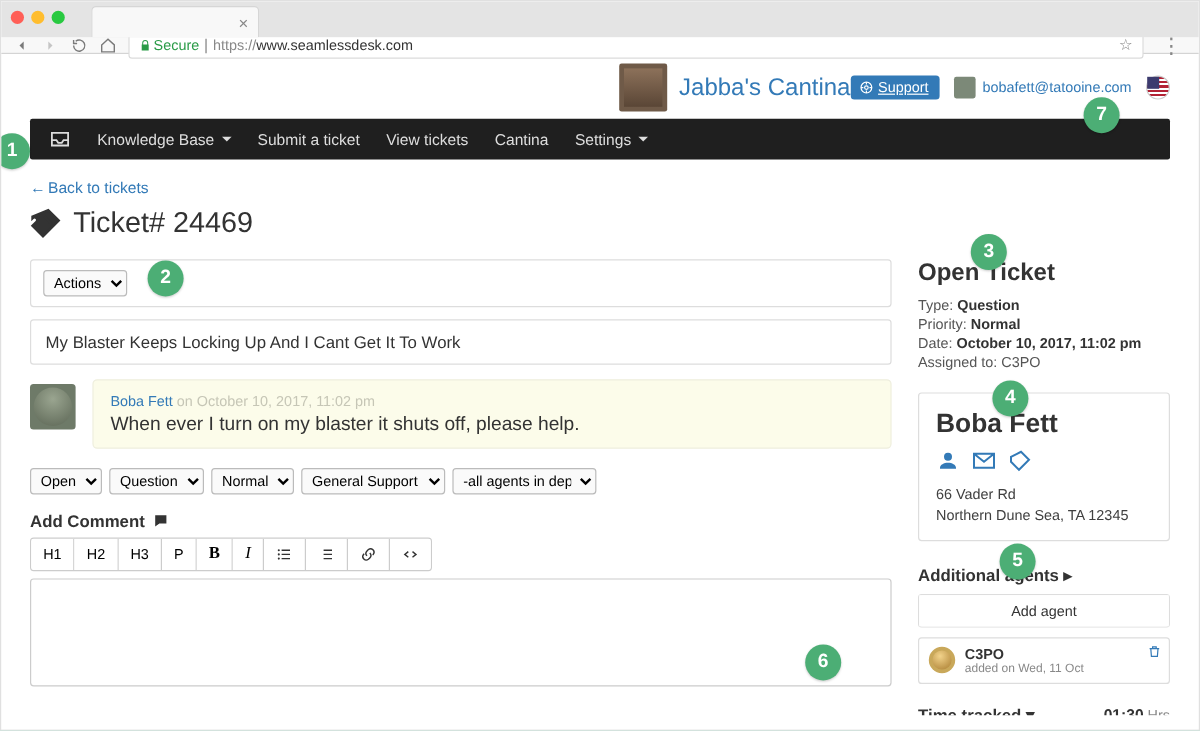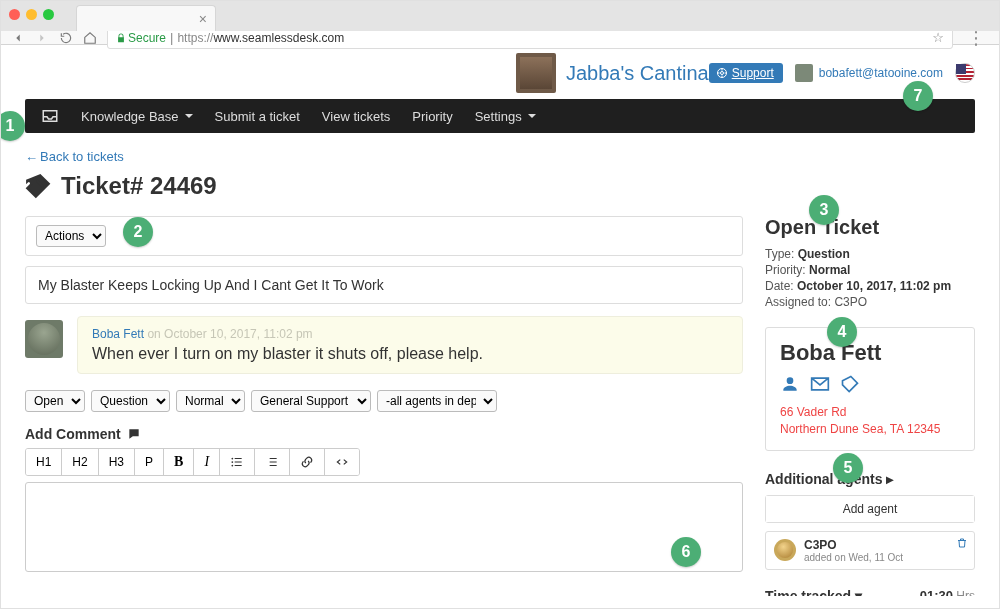--- a/index.html
+++ b/index.html
@@ -39,21 +39,21 @@
   
   .darknav { background:#1f1f1f; height:34px; display:flex; align-items:center; padding:0 16px; gap:22px; border-radius:2px; }
   .darknav a { color:#ddd; font-size:13px; text-decoration:none; cursor:pointer; display:flex; align-items:center; gap:4px; }
   .inbox-ico { width:18px; height:18px; fill:#ddd; }
   .caret { border-top:4px solid #ddd; border-left:4px solid transparent; border-right:4px solid transparent; display:inline-block; margin-left:2px; }
 
   
   .backlink { color:#337ab7; font-size:13px; margin:16px 0 8px; display:flex; align-items:center; gap:2px; cursor:pointer; }
   .ticket-head { display:flex; align-items:center; gap:10px; margin-bottom:16px; }
   .ticket-head svg { width:26px; height:26px; }
-  .ticket-head h1 { font-size:24px; font-weight:700; }
+  .ticket-head h1 { font-size:24px; font-weight:400; }
 
   .cols { display:flex; gap:22px; }
   .main { flex:1; }
   .side { width:210px; }
   .actions-row { padding:8px 10px; border:1px solid #ddd; border-radius:3px; margin-bottom:10px; }
   select.bs { font-size:12px; padding:2px 4px; border:1px solid #bbb; background:#fafafa; border-radius:3px; height:22px; }
   .subject { border:1px solid #ddd; border-radius:3px; padding:10px 12px; font-size:14px; margin-bottom:12px; }
   .msgrow { display:flex; gap:14px; margin-bottom:16px; }
   .msg-av { width:38px; height:38px; border-radius:3px; background:#6e7a68; margin-top:4px; flex:0 0 38px; position:relative; }
   .msg-av::before { content:""; position:absolute; inset:3px; border-radius:50%; background:radial-gradient(circle at 50% 30%, #9aa590, #5c6655); }
@@ -71,21 +71,21 @@
 
   
   .side h2 { font-size:20px; font-weight:700; margin-bottom:8px; }
   .meta-list { font-size:12px; color:#555; margin-bottom:6px; }
   .meta-list div { margin-bottom:2px; }
   .meta-list b { color:#333; font-weight:700; }
   .cust-card { border:1px solid #ddd; border-radius:3px; padding:12px 14px; margin-top:18px; }
   .cust-card h3 { font-size:22px; font-weight:700; margin-bottom:8px; }
   .iconrow { display:flex; gap:10px; color:#337ab7; margin-bottom:10px; }
   .iconrow svg { width:20px; height:20px; fill:#337ab7; }
-  .addr { font-size:12px; color:#ef4444; line-height:1.4; }
+  .addr { font-size:12px; color:#404040; line-height:1.4; }
   .addagents { margin-top:20px; }
   .addagents h4 { font-size:14px; font-weight:700; margin-bottom:8px; }
   .addagent-btn-row { border:1px solid #ddd; border-radius:3px; padding:0; margin-bottom:8px; }
   .addagent-btn { display:block; width:100%; text-align:center; font-size:12px; padding:6px 0; background:#fff; border:none; cursor:pointer; color:#333; }
   .agent-item { border:1px solid #ddd; border-radius:3px; padding:6px 8px; display:flex; align-items:center; gap:8px; position:relative; }
   .agent-av { width:22px; height:22px; border-radius:11px; background:#c9a85a; position:relative; }
   .agent-av::before { content:""; position:absolute; inset:3px; border-radius:50%; background:radial-gradient(circle at 40% 30%, #f2d38b, #a97c2f); }
   .agent-name { font-size:12px; font-weight:700; }
   .agent-sub { font-size:10px; color:#888; }
   .trash { position:absolute; right:6px; top:4px; color:#337ab7; cursor:pointer; }
@@ -170,21 +170,21 @@
         <svg class="inbox-ico" viewBox="0 0 24 24">
             <path d="M3 5h18v14H3zM3 13h5l2 3h4l2-3h5" fill="none" stroke="#ddd" stroke-width="2"></path>
           </svg>
       </a>
       <a>
           <span>Knowledge Base</span> 
           <span class="caret"></span>
         </a>
       <a>Submit a ticket</a>
       <a>View tickets</a>
-      <a>Priority</a>
+      <a>Cantina</a>
       <a>
           <span>Settings</span> 
           <span class="caret"></span>
         </a>
     </div>
 
     <div class="backlink">
       <span>←</span>
       <span>Back to tickets</span>
     </div>

